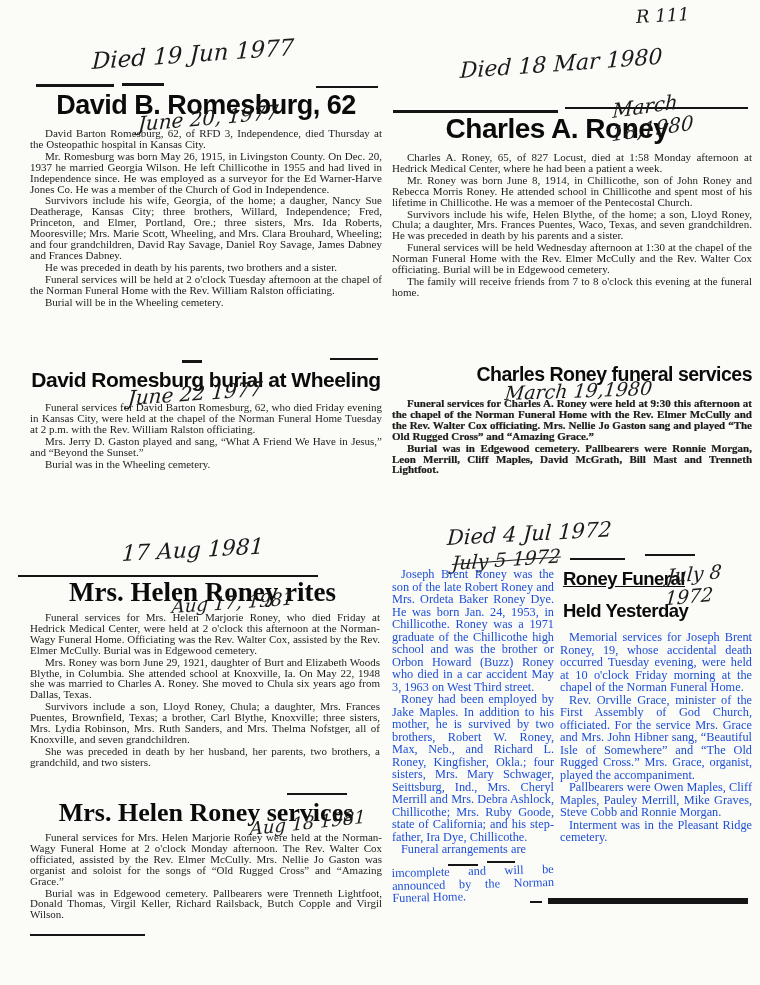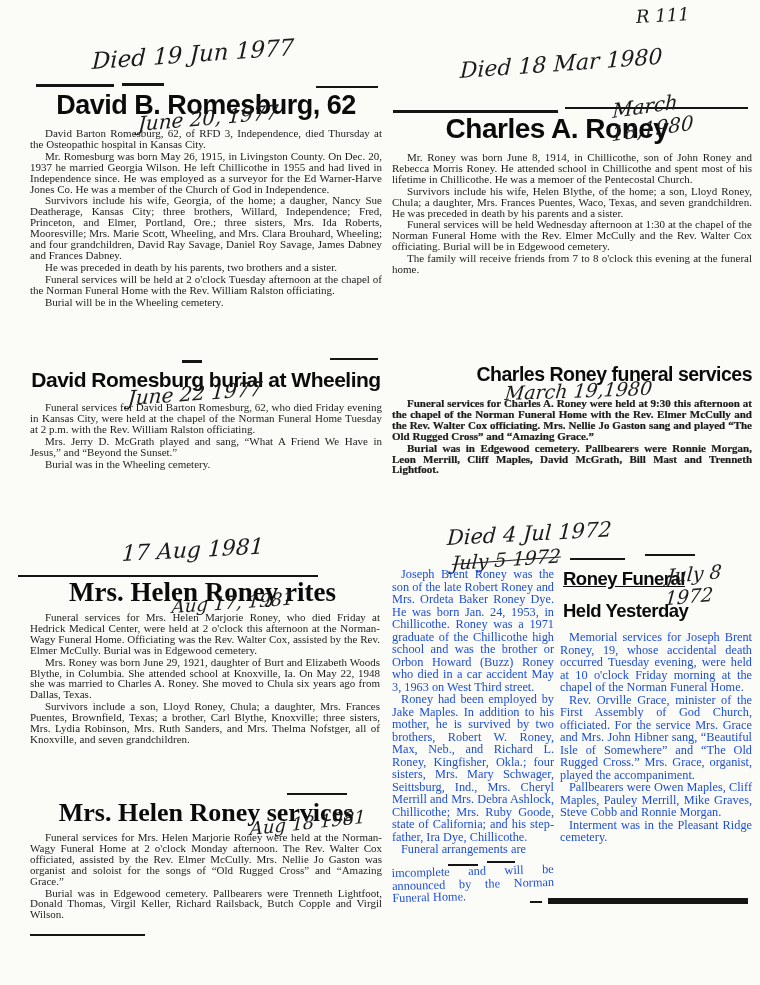--- a/index.html
+++ b/index.html
@@ -83,36 +83,37 @@
 
 <div class="abs rule" style="left:182px;top:360px;width:20px;height:3px;"></div>
 <div class="abs rule" style="left:330px;top:358px;width:48px;height:2px;"></div>
 
 <div class="abs hl-sans" style="left:30px;top:368px;width:352px;font-size:21px;">David Romesburg burial at Wheeling</div>
 
 <div class="abs hw" style="left:128px;top:386px;font-size:20px;transform:rotate(-4deg) skewX(-8deg);">June 22 1977</div>
 
 <div class="abs nbody" style="left:30px;top:402px;width:352px;">
   <p>Funeral services for David Barton Romesburg, 62, who died Friday evening in Kansas City, were held at the chapel of the Norman Funeral Home Tuesday at 2 p.m. with the Rev. William Ralston officiating.</p>
-  <p>Mrs. Jerry D. McGrath played and sang, “What A Friend We Have in Jesus,” and “Beyond the Sunset.”</p>
+  <p>Mrs. Jerry D. Gaston played and sang, “What A Friend We Have in Jesus,” and “Beyond the Sunset.”</p>
   <p>Burial was in the Wheeling cemetery.</p>
 </div>
 
 <div class="abs hw" style="left:122px;top:541px;font-size:22px;transform:rotate(-3deg) skewX(-6deg);">17 Aug 1981</div>
 
 <div class="abs rule" style="left:18px;top:575px;width:300px;height:2px;"></div>
 
 <div class="abs hl-serif" style="left:30px;top:577px;width:345px;font-size:27px;">Mrs. Helen Roney rites</div>
 
 <div class="abs hw" style="left:172px;top:596px;font-size:18px;transform:rotate(-4deg) skewX(-8deg);">Aug 17, 1981</div>
 
 <div class="abs nbody" style="left:30px;top:612px;width:350px;">
   <p>Funeral services for Mrs. Helen Marjorie Roney, who died Friday at Hedrick Medical Center, were held at 2 o'clock this afternoon at the Norman-Wagy Funeral Home. Officiating was the Rev. Walter Cox, assisted by the Rev. Elmer McCully. Burial was in Edgewood cemetery.</p>
   <p>Mrs. Roney was born June 29, 1921, daughter of Burt and Elizabeth Woods Blythe, in Columbia. She attended school at Knoxville, Ia. On May 22, 1948 she was married to Charles A. Roney. She moved to Chula six years ago from Dallas, Texas.</p>
   <p>Survivors include a son, Lloyd Roney, Chula; a daughter, Mrs. Frances Puentes, Brownfield, Texas; a brother, Carl Blythe, Knoxville; three sisters, Mrs. Lydia Robinson, Mrs. Ruth Sanders, and Mrs. Thelma Nofstger, all of Knoxville, and seven grandchildren.</p>
+  <p>She was preceded in death by her husband, her parents, two brothers, a grandchild, and two sisters.</p>
 </div>
 
 <div class="abs rule" style="left:287px;top:793px;width:60px;height:2px;"></div>
 
 <div class="abs hl-serif" style="left:30px;top:798px;width:352px;font-size:26px;">Mrs. Helen Roney services</div>
 
 <div class="abs hw" style="left:250px;top:818px;font-size:18px;transform:rotate(-6deg) skewX(-8deg);">Aug 18 1981</div>
 
 <div class="abs nbody" style="left:30px;top:832px;width:352px;">
   <p>Funeral services for Mrs. Helen Marjorie Roney were held at the Norman-Wagy Funeral Home at 2 o'clock Monday afternoon. The Rev. Walter Cox officiated, assisted by the Rev. Elmer McCully. Mrs. Nellie Jo Gaston was organist and soloist for the songs of “Old Rugged Cross” and “Amazing Grace.”</p>
@@ -123,20 +124,21 @@
 <div class="abs hw" style="left:460px;top:58px;font-size:22px;transform:rotate(-4deg) skewX(-6deg);">Died 18 Mar 1980</div>
 
 <div class="abs rule" style="left:393px;top:110px;width:165px;height:3px;"></div>
 <div class="abs rule" style="left:565px;top:107px;width:183px;height:2px;"></div>
 
 <div class="abs hl-sans" style="left:392px;top:113px;width:330px;font-size:28px;">Charles A. Roney</div>
 
 <div class="abs hw hw-wrap" style="left:612px;top:100px;width:100px;font-size:20px;transform:rotate(-8deg) skewX(-10deg);">March 18,1980</div>
 
 <div class="abs nbody" style="left:392px;top:152px;width:360px;">
+  <p>Charles A. Roney, 65, of 827 Locust, died at 1:58 Monday afternoon at Hedrick Medical Center, where he had been a patient a week.</p>
   <p>Mr. Roney was born June 8, 1914, in Chillicothe, son of John Roney and Rebecca Morris Roney. He attended school in Chillicothe and spent most of his lifetime in Chillicothe. He was a memoer of the Pentecostal Church.</p>
   <p>Survivors include his wife, Helen Blythe, of the home; a son, Lloyd Roney, Chula; a daughter, Mrs. Frances Puentes, Waco, Texas, and seven grandchildren. He was preceded in death by his parents and a sister.</p>
   <p>Funeral services will be held Wednesday afternoon at 1:30 at the chapel of the Norman Funeral Home with the Rev. Elmer McCully and the Rev. Walter Cox officiating. Burial will be in Edgewood cemetery.</p>
   <p>The family will receive friends from 7 to 8 o'clock this evening at the funeral home.</p>
 </div>
 
 <div class="abs hl-sans" style="left:392px;top:363px;width:360px;font-size:19.5px;text-align:right;">Charles Roney funeral services</div>
 
 <div class="abs hw" style="left:505px;top:382px;font-size:19px;transform:rotate(-2deg) skewX(-8deg);">March 19,1980</div>
 

